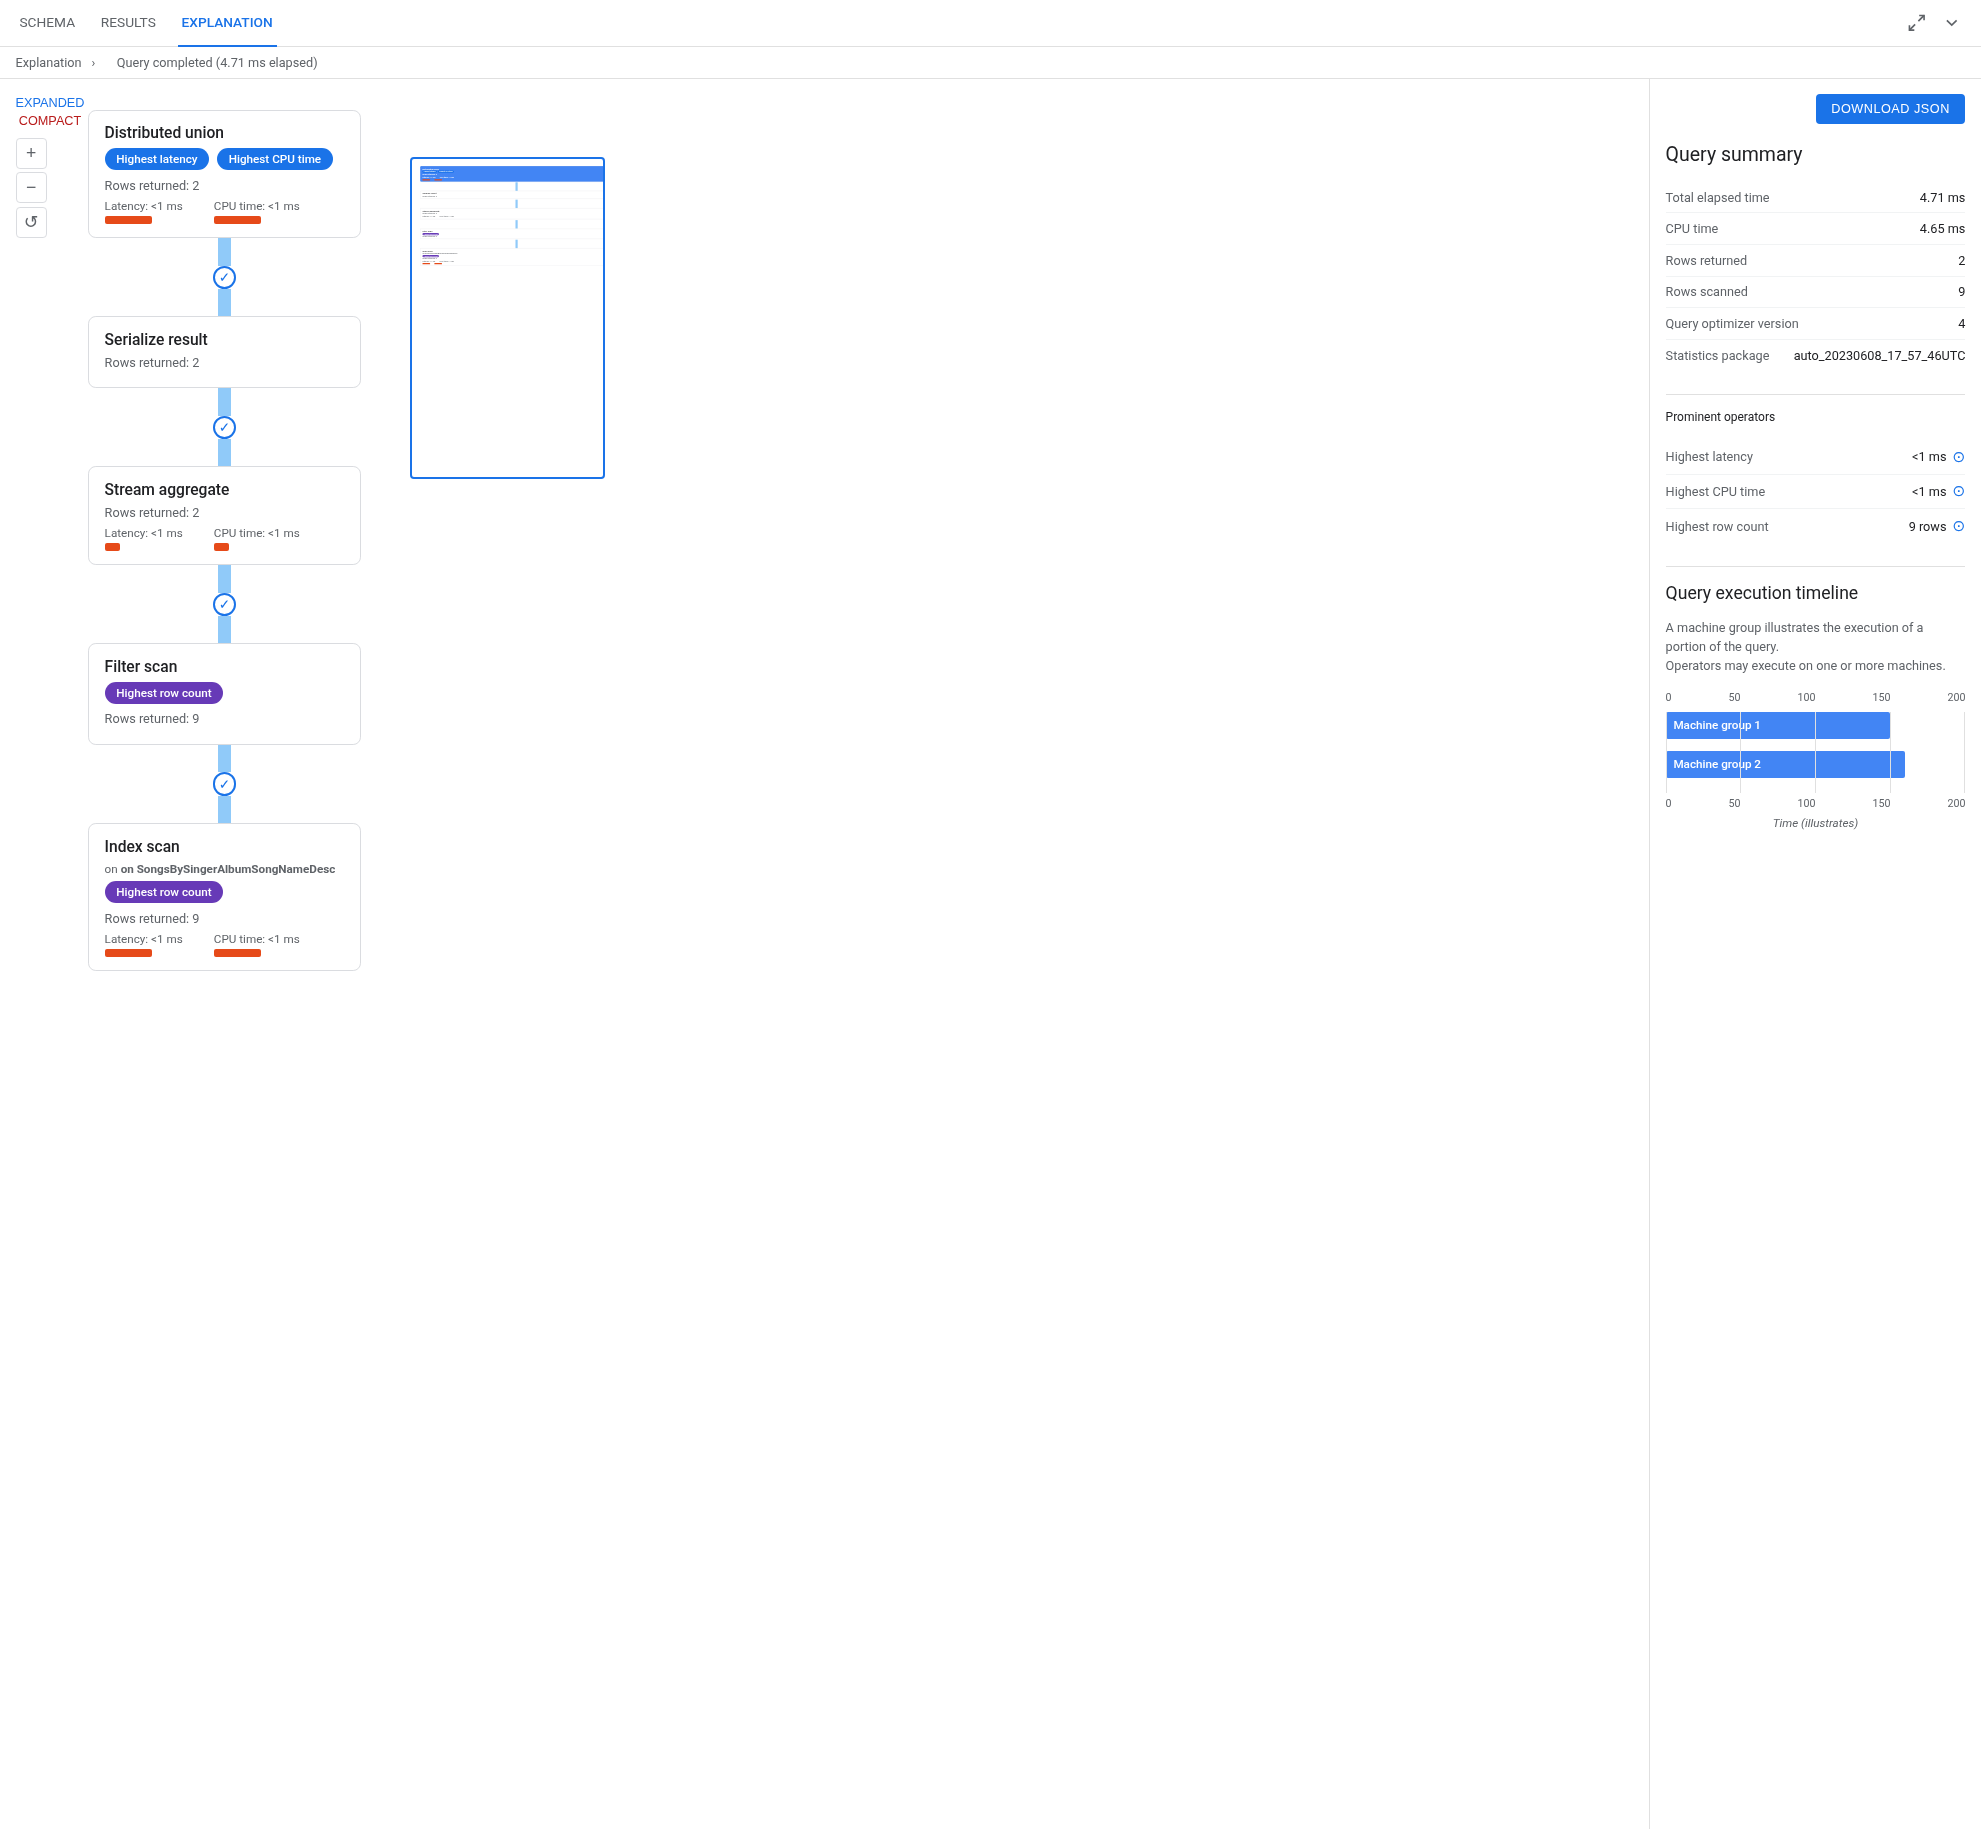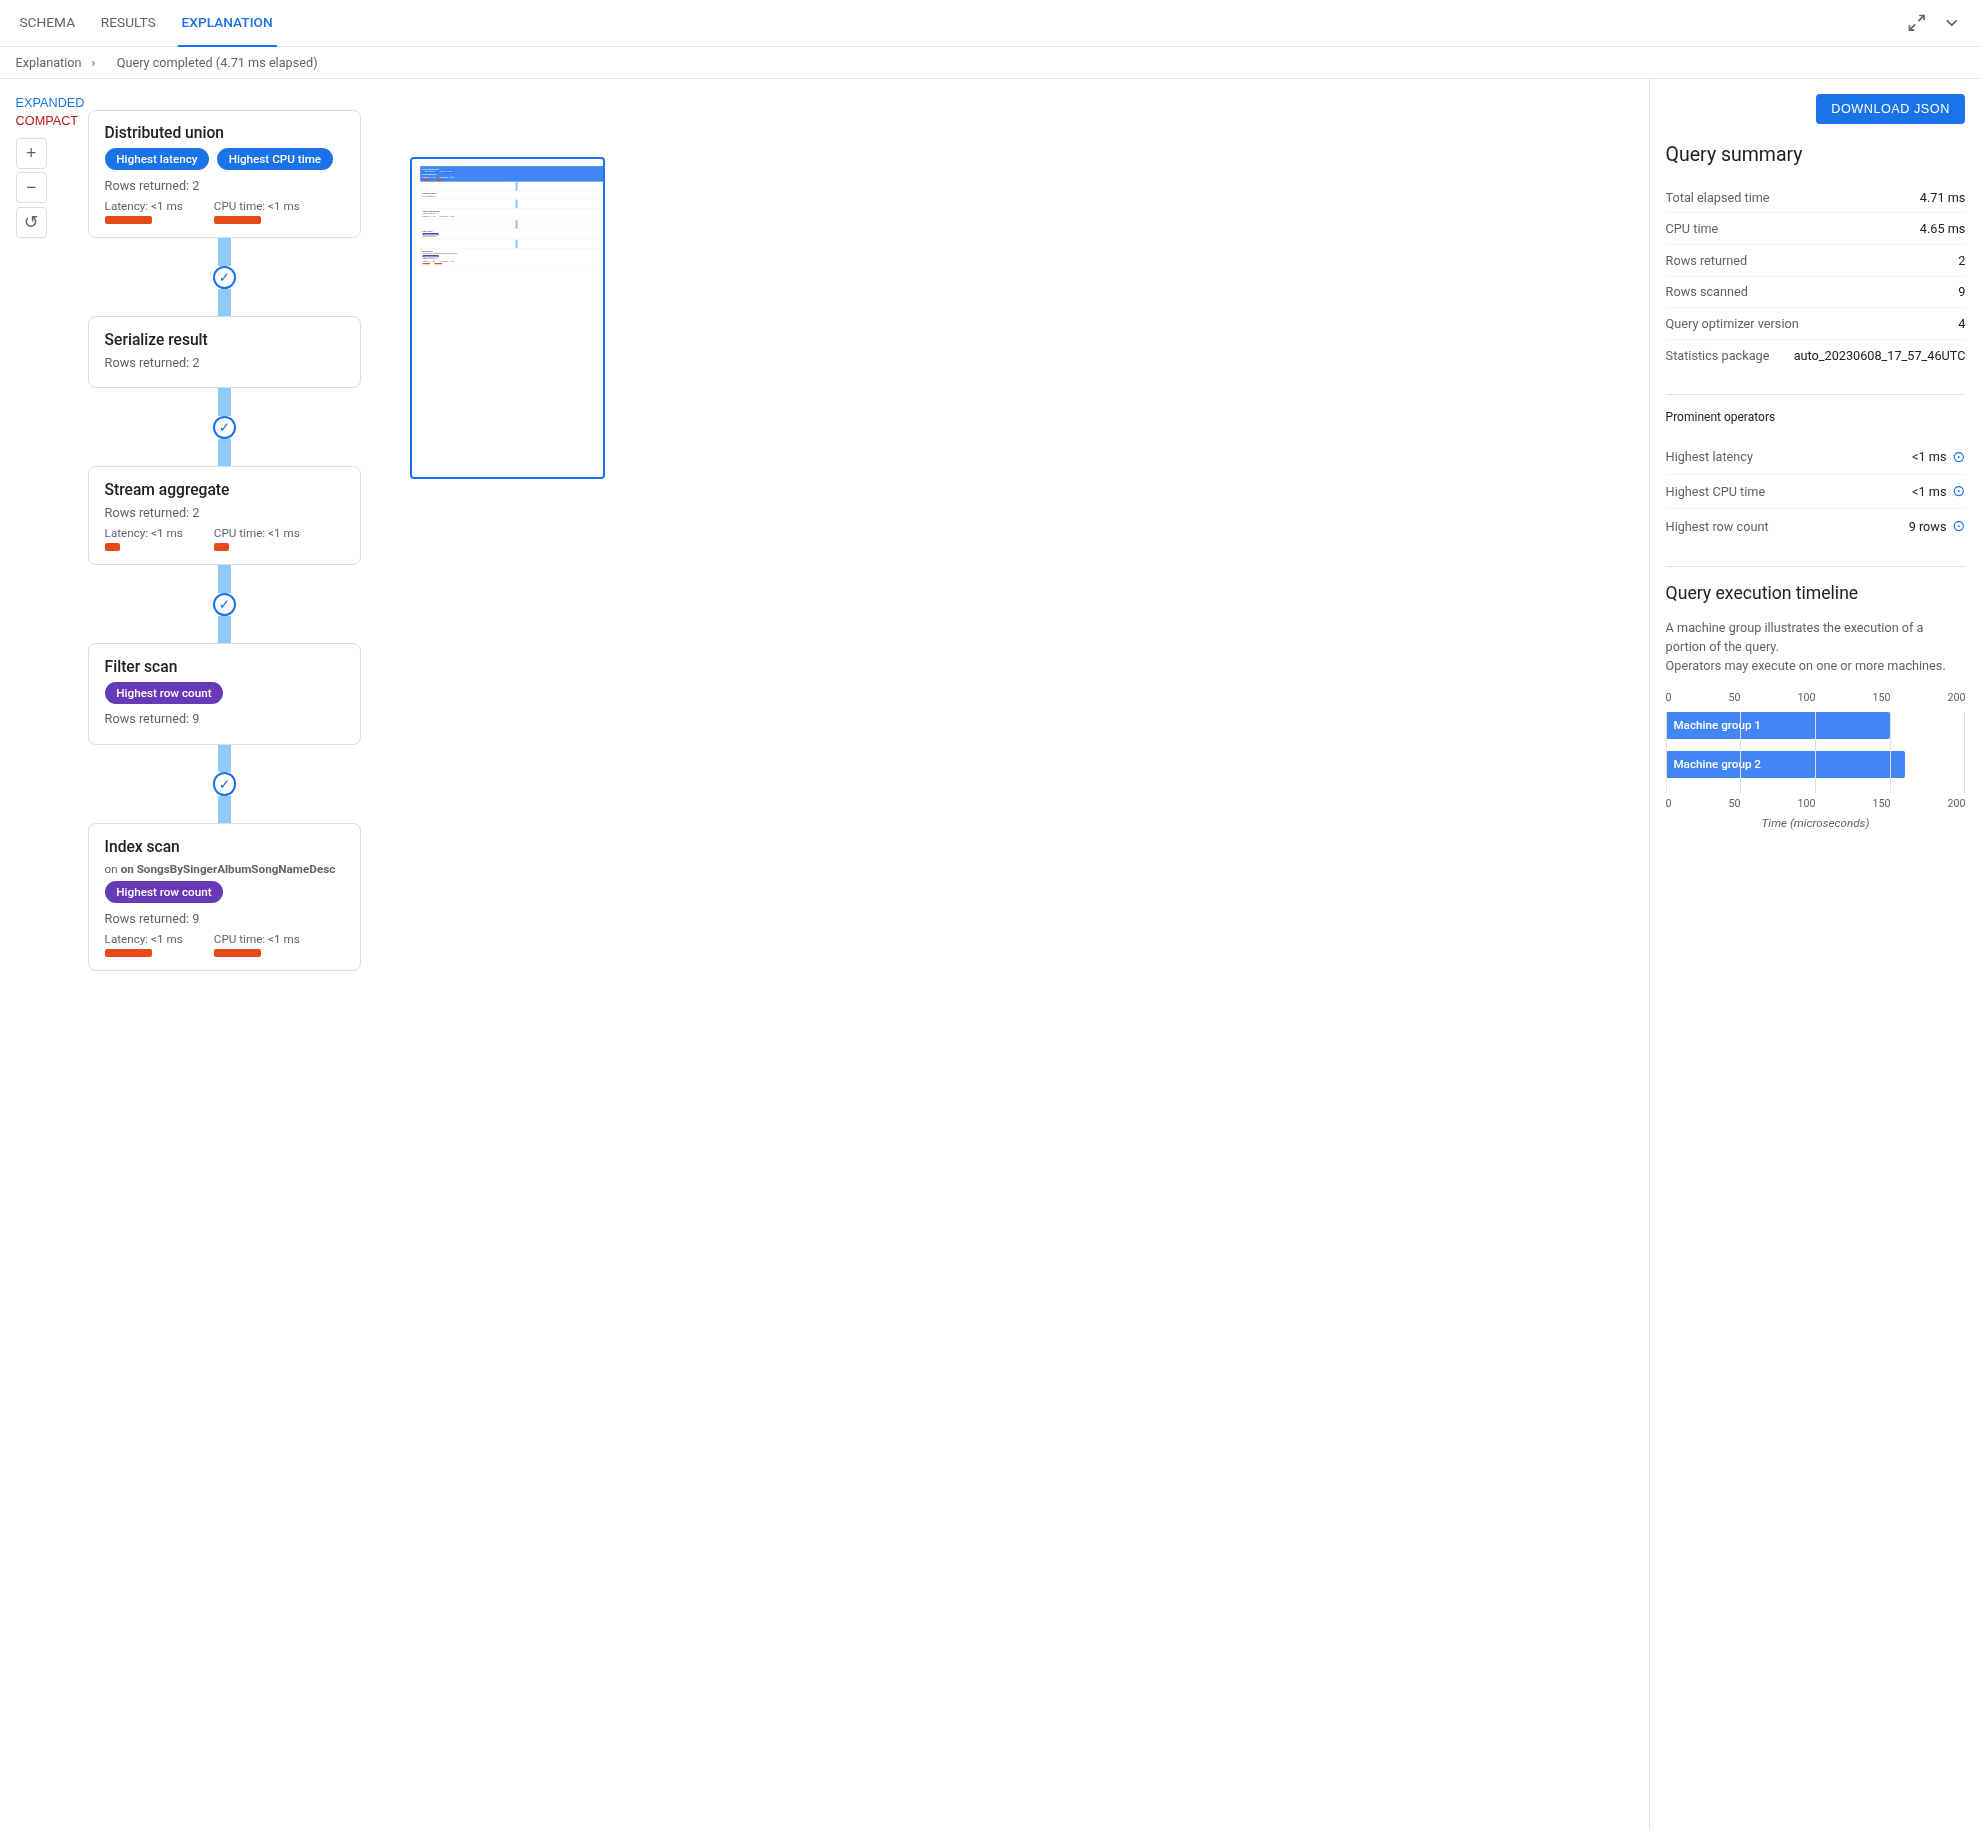--- a/index.html
+++ b/index.html
@@ -23,21 +23,21 @@
 
     
     .main-layout { display: flex; height: calc(100vh - 95px); overflow: hidden; }
 
     
     .left-panel { flex: 1; overflow-y: auto; overflow-x: hidden; position: relative; }
 
     
     .view-controls { position: absolute; top: 15.6px; left: 15.6px; z-index: 10; }
     .view-toggle { display: flex; flex-direction: column; }
-    .view-btn { background: none; border: none; cursor: pointer; font-size: 12.7px; font-weight: 500; color: #1a73e8; padding: 2px 0; text-align: left; }
+    .view-btn { background: none; border: none; cursor: pointer; font-size: 12.7px; font-weight: 500; color: #1a73e8; padding: 2px 0; text-align: center; }
 
     
     .zoom-controls { position: absolute; top: 59px; left: 15.6px; z-index: 10; display: flex; flex-direction: column; gap: 3.9px; }
     .zoom-btn { width: 31px; height: 31px; border: 1px solid #dadce0; border-radius: 3.9px; background: #fff; cursor: pointer; font-size: 17.6px; color: #5f6368; display: flex; align-items: center; justify-content: center; }
 
     
     .diagram-area { padding: 15.6px 15.6px 15.6px 88px; position: relative; min-height: 878px; }
 
     
     .node-card { background: #fff; border: 1px solid #dadce0; border-radius: 7.8px; padding: 13.7px 15.6px; width: 273px; position: relative; }
@@ -422,19 +422,19 @@
         <div style="display:flex; margin-top:3.9px;">
           <div style="flex:1; display:flex; justify-content:space-between; font-size:10.7px; color:#5f6368;">
             <span>0</span>
             <span>50</span>
             <span>100</span>
             <span>150</span>
             <span>200</span>
           </div>
         </div>
 
-        <div class="axis-label">Time (microseconds)</div>
+        <div class="axis-label">Time (illustrates)</div>
       </div>
     </div>
 
   </div>
 </div>
 
 
 </body></html>

